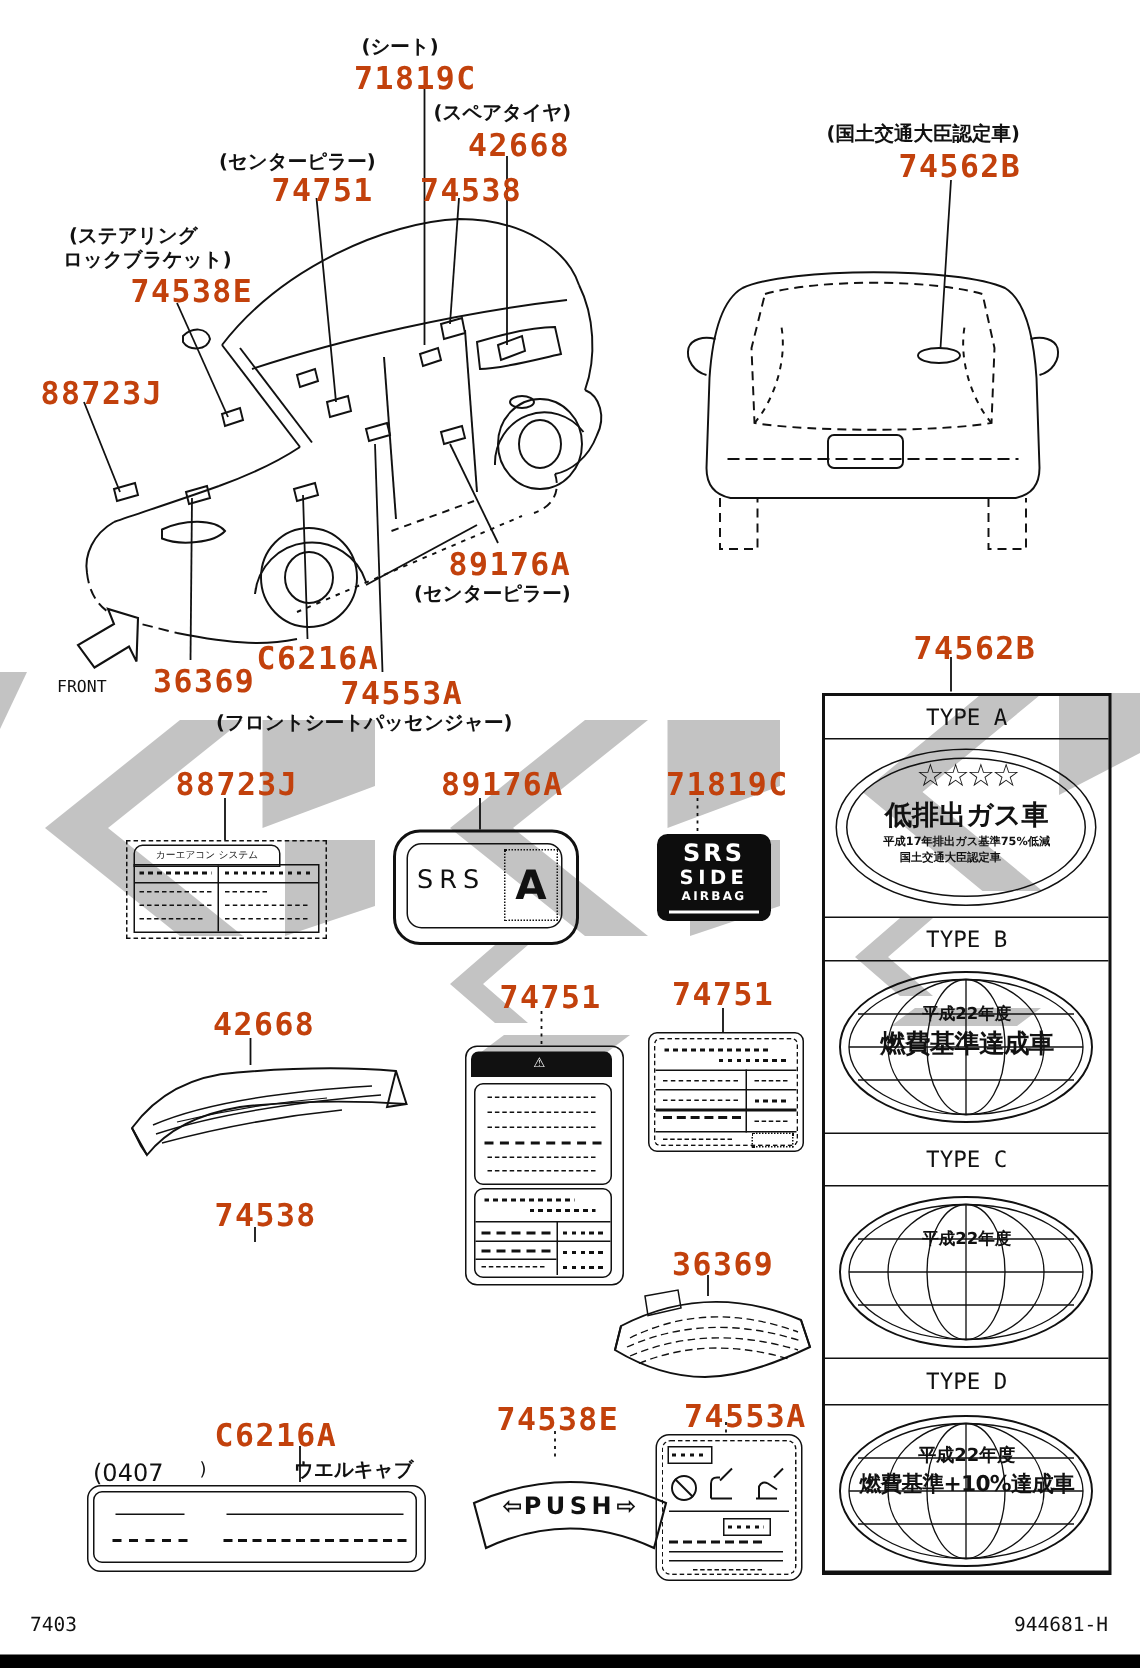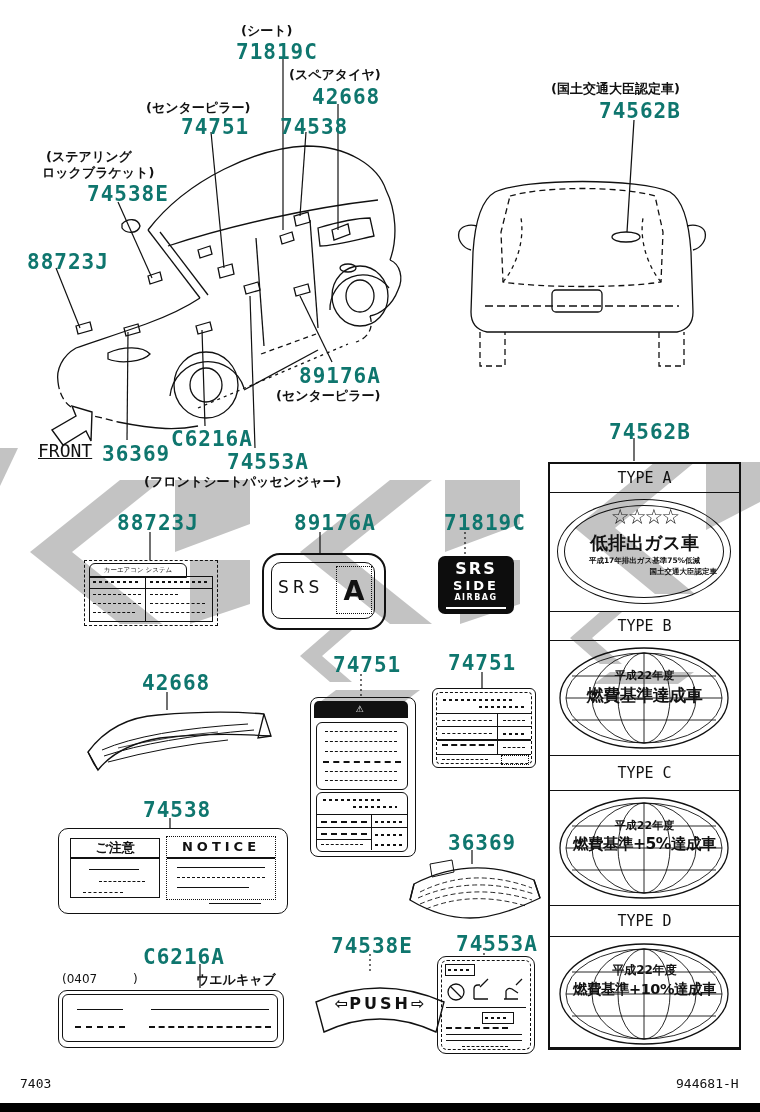--- a/index.html
+++ b/index.html
@@ -1,20 +1,20 @@
 <!DOCTYPE html>
 <html><head>
 <meta charset="utf-8">
 <style>
   html,body{margin:0;padding:0;background:#fff;}
   #page{position:relative;width:760px;height:1112px;background:#ffffff;overflow:hidden;
         font-family:"DejaVu Sans",sans-serif;color:#111;}
   .abs{position:absolute;}
   .pn{position:absolute;font-family:"DejaVu Sans Mono",monospace;font-weight:bold;
-      font-size:21px;letter-spacing:1px;white-space:nowrap;color:#0f766e;}
+      font-size:21px;letter-spacing:1px;white-space:nowrap;color:#c2410c;}
   .note{position:absolute;font-family:"DejaVu Sans",sans-serif;font-weight:bold;
         font-size:13px;white-space:nowrap;color:#111;}
   .rule{position:absolute;border-top:1.3px solid #111;}
   .rule.d{border-top-style:dashed;}
   .footer-text{position:absolute;font-family:"DejaVu Sans Mono",monospace;font-size:13px;color:#111;}
   
   #type-panel{position:absolute;left:548px;top:462px;width:193px;height:588px;
               border:2px solid #111;border-bottom-width:3px;box-sizing:border-box;background:transparent;}
   .type-head{position:relative;box-sizing:border-box;width:100%;border-bottom:1.5px solid #111;
              display:flex;align-items:center;justify-content:center;
@@ -153,21 +153,21 @@
 
   <div class="note" style="left:46px;top:148px;">(ステアリング</div>
   <div class="note" style="left:42px;top:164px;">ロックブラケット)</div>
   <div class="pn" style="left:87px;top:182px;">74538E</div>
 
   <div class="pn" style="left:27px;top:250px;">88723J</div>
 
   <div class="pn" style="left:299px;top:364px;">89176A</div>
   <div class="note" style="left:276px;top:387px;">(センターピラー)</div>
 
-  <div class="footer-text" style="left:38px;top:440px;font-size:18px;text-decoration:underline;">FRONT</div>
+  <div class="footer-text" style="left:38px;top:451px;font-size:11px;">FRONT</div>
 
   <div class="pn" style="left:102px;top:442px;">36369</div>
   <div class="pn" style="left:171px;top:427px;">C6216A</div>
   <div class="pn" style="left:227px;top:450px;">74553A</div>
   <div class="note" style="left:144px;top:473px;">(フロントシートパッセンジャー)</div>
 
   <div class="pn" style="left:117px;top:511px;">88723J</div>
   <div class="abs" style="left:84px;top:560px;width:132px;height:64px;border:1.2px dashed #111;">
     <div class="abs" style="left:4px;top:2px;width:96px;height:13px;border:1px solid #111;border-radius:6px 6px 0 0;
                 font-size:6.5px;line-height:12px;text-align:center;overflow:hidden;white-space:nowrap;">カーエアコン システム</div>
@@ -261,52 +261,37 @@
       <div class="rule" style="left:0;top:46px;width:94px;border-top-width:2px;"></div>
       <div class="rule d" style="left:5px;top:51px;width:52px;border-top-width:2px;"></div>
       <div class="rule d" style="left:66px;top:54px;width:22px;"></div>
       <div class="rule" style="left:0;top:61px;width:94px;"></div>
       <div class="rule d" style="left:5px;top:66px;width:46px;"></div>
       <div class="abs" style="left:64px;top:62px;width:26px;height:8px;border:1px dotted #111;"></div>
     </div>
   </div>
 
   <div class="pn" style="left:143px;top:798px;">74538</div>
-  <div class="abs" style="left:58px;top:828px;width:228px;height:84px;border:1.5px solid #111;border-radius:10px;">
-    <div class="abs" style="left:11px;top:9px;width:88px;height:58px;border:1.2px solid #111;">
-      <div style="font-size:13px;font-weight:bold;text-align:center;line-height:18px;border-bottom:2px solid #111;">ご注意</div>
-      <div class="rule" style="left:18px;top:30px;width:50px;"></div>
-      <div class="rule d" style="left:28px;top:42px;width:46px;"></div>
-      <div class="rule d" style="left:12px;top:53px;width:40px;"></div>
-    </div>
-    <div class="abs" style="left:107px;top:7px;width:108px;height:62px;border:1.2px dotted #111;">
-      <div style="font-size:13px;font-weight:bold;letter-spacing:4px;text-align:center;line-height:20px;border-bottom:2px solid #111;font-family:'DejaVu Sans',sans-serif;">NOTICE</div>
-      <div class="rule" style="left:10px;top:30px;width:88px;"></div>
-      <div class="rule d" style="left:10px;top:40px;width:88px;"></div>
-      <div class="rule" style="left:10px;top:50px;width:72px;"></div>
-    </div>
-    <div class="rule" style="left:150px;top:74px;width:52px;"></div>
-  </div>
 
   <div class="pn" style="left:448px;top:831px;">36369</div>
   <svg class="abs" style="left:406px;top:852px;" width="138" height="74" viewBox="0 0 138 74">
     <g fill="none" stroke="#111" stroke-width="1.3">
       <path d="M8,32 Q66,2 128,28 L134,46 Q92,66 64,66 Q34,66 4,48 Z"></path>
       <path d="M8,32 L4,48"></path>
       <path d="M128,28 L134,46"></path>
       <path d="M14,40 Q66,14 126,36" stroke-width="0.9" stroke-dasharray="5 3"></path>
       <path d="M12,46 Q66,22 128,42" stroke-width="0.9" stroke-dasharray="5 3"></path>
       <path d="M14,52 Q66,30 126,48" stroke-width="0.9" stroke-dasharray="5 3"></path>
       <path d="M20,57 Q66,38 120,54" stroke-width="0.9" stroke-dasharray="5 3"></path>
       <path d="M24,12 L46,8 L48,20 L26,25 Z" stroke-width="1"></path>
     </g>
   </svg>
 
   <div class="pn" style="left:143px;top:945px;">C6216A</div>
-  <div class="note" style="left:62px;top:972px;font-weight:normal;font-size:12px;">(0407</div>
+  <div class="note" style="left:62px;top:972px;font-weight:normal;font-size:16px;">(0407</div>
   <div class="note" style="left:133px;top:972px;font-weight:normal;font-size:12px;">)</div>
   <div class="note" style="left:196px;top:971px;font-size:13px;">ウエルキャブ</div>
   <div class="abs" style="left:58px;top:990px;width:224px;height:56px;border:1.5px solid #111;border-radius:9px;">
     <div class="abs" style="left:3px;top:3px;width:214px;height:46px;border:1px solid #111;border-radius:6px;">
       <div class="rule" style="left:14px;top:14px;width:46px;"></div>
       <div class="rule" style="left:88px;top:14px;width:118px;"></div>
       <div class="rule d" style="left:12px;top:31px;width:50px;border-top-width:2px;"></div>
       <div class="rule d" style="left:86px;top:31px;width:122px;border-top-width:2px;"></div>
     </div>
   </div>
@@ -349,21 +334,21 @@
 
     <div class="type-head" style="height:29px;">
       <span>TYPE A</span>
     </div>
     <div class="type-body" style="height:118px;">
       <div class="oval" style="left:7px;top:6px;width:172px;height:103px;"></div>
       <div class="oval-inner" style="left:14px;top:12px;width:158px;height:91px;"></div>
       <div class="abs" style="left:0;top:12px;width:189px;text-align:center;font-size:21px;letter-spacing:-2px;">☆☆☆☆</div>
       <div class="abs" style="left:0;top:38px;width:189px;text-align:center;font-size:18px;font-weight:bold;">低排出ガス車</div>
       <div class="abs" style="left:0;top:63px;width:189px;text-align:center;font-size:7.5px;font-weight:bold;">平成17年排出ガス基準75%低減</div>
-      <div class="abs" style="left:0;top:74px;width:167px;text-align:right;font-size:7.5px;font-weight:bold;">国土交通大臣認定車</div>
+      <div class="abs" style="left:0;top:74px;width:167px;text-align:center;font-size:7.5px;font-weight:bold;">国土交通大臣認定車</div>
     </div>
 
     <div class="type-head" style="height:30px;border-top:1.5px solid #111;">
       <span>TYPE B</span>
     </div>
     <div class="type-body" style="height:114px;">
       <div class="globe-wrap">
         <svg width="173" height="104" viewBox="0 0 173 104">
           <g fill="none" stroke="#111" stroke-width="1.3">
             <ellipse cx="86" cy="52" rx="84" ry="50"></ellipse>
@@ -392,21 +377,20 @@
             <ellipse cx="86" cy="52" rx="78" ry="45" stroke-width="0.9"></ellipse>
             <ellipse cx="86" cy="52" rx="52" ry="45" stroke-width="0.9"></ellipse>
             <ellipse cx="86" cy="52" rx="26" ry="45" stroke-width="0.9"></ellipse>
             <line x1="86" y1="7" x2="86" y2="97" stroke-width="0.9"></line>
             <line x1="14" y1="30" x2="158" y2="30" stroke-width="0.9"></line>
             <line x1="8" y1="52" x2="164" y2="52" stroke-width="0.9"></line>
             <line x1="14" y1="74" x2="158" y2="74" stroke-width="0.9"></line>
           </g>
         </svg>
         <div class="globe-l1">平成22年度</div>
-        <div class="globe-l2">燃費基準+5%達成車</div>
       </div>
     </div>
 
     <div class="type-head" style="height:32px;border-top:1.5px solid #111;">
       <span>TYPE D</span>
     </div>
     <div class="type-body" style="height:113px;">
       <div class="globe-wrap">
         <svg width="173" height="104" viewBox="0 0 173 104">
           <g fill="none" stroke="#111" stroke-width="1.3">

